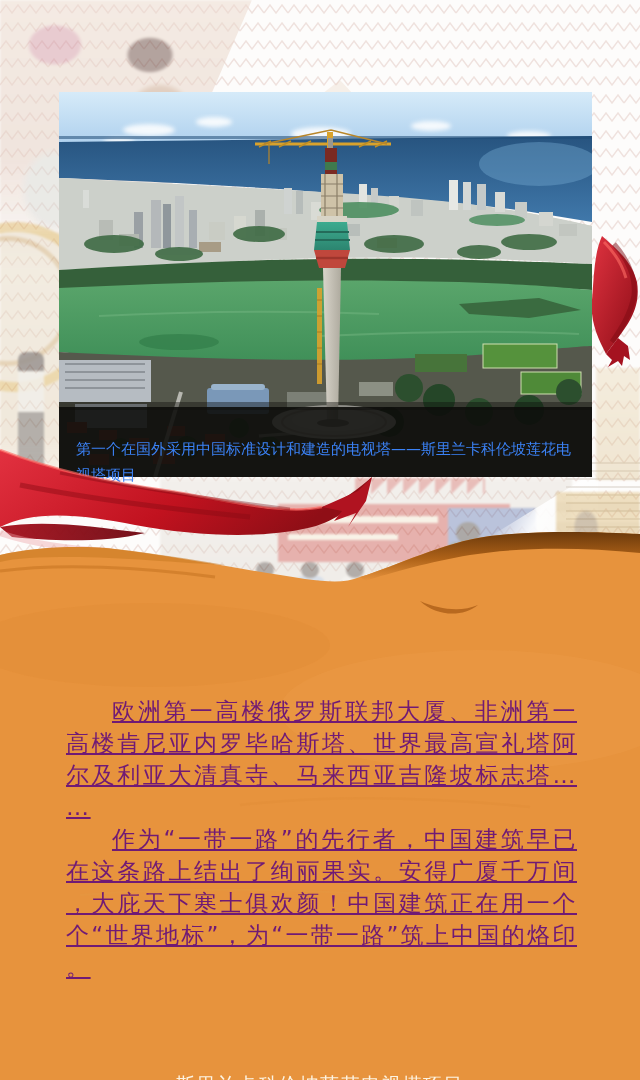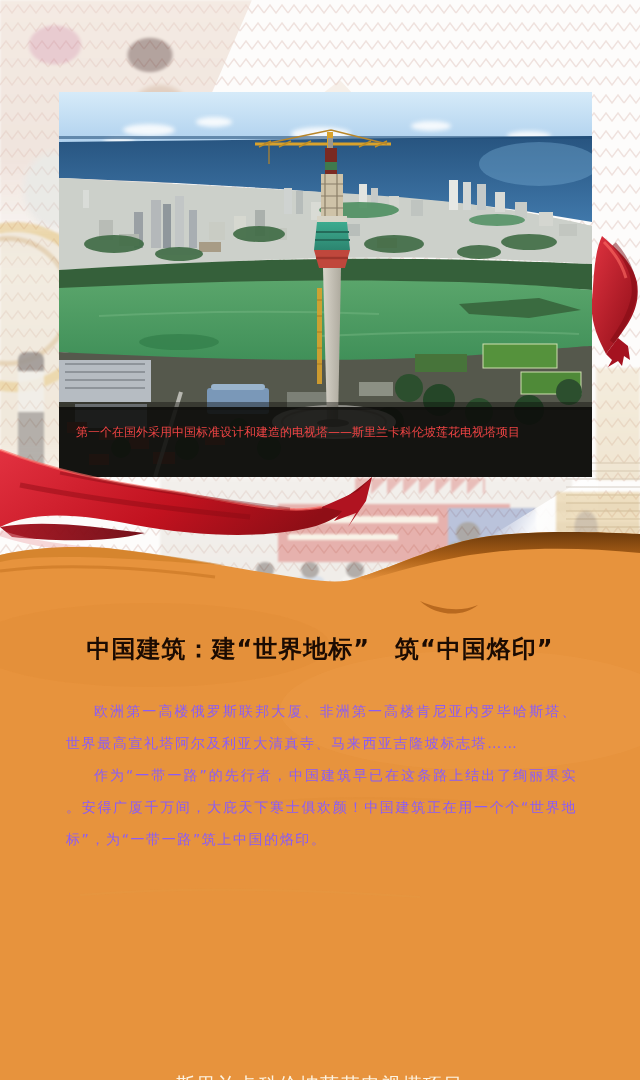--- a/index.html
+++ b/index.html
@@ -53,28 +53,28 @@
     background:repeating-linear-gradient(180deg,#d9d2ca 0 2px,rgba(0,0,0,0) 2px 8px);}
   .photo-right{left:556px;top:492px;width:84px;height:140px;opacity:.4;
     background:
       radial-gradient(18px 26px at 30px 36px,#8a6a3a 60%,transparent 70%),
       radial-gradient(16px 22px at 58px 60px,#7c5e34 60%,transparent 70%),
       repeating-linear-gradient(180deg,#d9b46a 0 10px,#cfa85c 10px 20px);}
   .photo-right2{left:596px;top:368px;width:44px;height:112px;opacity:.35;
     background:linear-gradient(180deg,#e6d2a8,#d9bd86);}
   
   .main-photo{left:59px;top:92px;width:533px;height:385px;}
-  .caption{left:59px;top:407px;width:533px;height:70px;box-sizing:border-box;
-    padding:12px 17px 0 17px;color:#ef4444;font-size:12px;line-height:26px;
+  .caption{left:59px;top:424px;width:533px;height:70px;box-sizing:border-box;
+    padding:12px 17px 0 17px;color:#3b82f6;font-size:15px;line-height:26px;
     letter-spacing:0;word-break:break-all;line-break:anywhere;}
   
   .title{left:0;top:633px;width:640px;text-align:center;font-size:24px;font-weight:700;
     color:#1b0b02;letter-spacing:1px;}
-  .body-text{left:66px;top:695px;width:511px;color:#8b5cf6;font-size:14px;line-height:32px;
-    letter-spacing:1.6px;word-break:break-all;line-break:anywhere;text-align:justify;}
+  .body-text{left:66px;top:695px;width:511px;color:#701a75;font-size:23px;line-height:32px;
+    letter-spacing:1.6px;word-break:break-all;line-break:anywhere;text-align:justify;text-decoration:underline;}
   .body-text p{margin:0;text-indent:2em;}
   .clipped{left:0;top:1073px;width:640px;height:7px;overflow:hidden;text-align:center;
     color:#fdf4e3;font-size:19px;letter-spacing:1.6px;line-height:22px;}
 </style>
 </head>
 <body>
 
 <div class="page">
 
   <svg class="abs" style="left:0;top:0" width="640" height="625">
@@ -328,21 +328,20 @@
     <path d="M360,72 C400,60 440,38 490,31 C540,25 600,27 640,29 L640,48 C580,42 520,42 470,50 C430,57 392,67 366,76 Z" fill="url(#crestG)" opacity=".9"></path>
     <path d="M0,50 C35,42 80,40 115,44 C150,48 190,54 225,60 C180,58 120,52 70,52 C40,52 15,53 0,57 Z" fill="#c97a22" opacity=".55"></path>
     <path d="M0,66 C60,58 140,62 215,72" fill="none" stroke="#c1701e" stroke-width="3" opacity=".5"></path>
     <path d="M420,96 C440,105 462,107 478,100 C462,113 436,111 420,96 Z" fill="#a45712" opacity=".7"></path>
     <ellipse cx="150" cy="140" rx="180" ry="42" fill="#dd8a34" opacity=".28"></ellipse>
     <ellipse cx="480" cy="205" rx="200" ry="60" fill="#ee9f4b" opacity=".3"></ellipse>
     <path d="M240,300 C330,290 430,292 530,302" fill="none" stroke="#dd8c35" stroke-width="2.5" opacity=".3"></path>
     <path d="M80,390 C180,382 300,384 420,392" fill="none" stroke="#e59a44" stroke-width="2" opacity=".3"></path>
   </svg>
 
-  <div class="abs title">中国建筑：建“世界地标”　筑“中国烙印”</div>
   <div class="abs body-text">
     <p>欧洲第一高楼俄罗斯联邦大厦、非洲第一高楼肯尼亚内罗毕哈斯塔、世界最高宣礼塔阿尔及利亚大清真寺、马来西亚吉隆坡标志塔……</p>
     <p>作为“一带一路”的先行者，中国建筑早已在这条路上结出了绚丽果实。安得广厦千万间，大庇天下寒士俱欢颜！中国建筑正在用一个个“世界地标”，为“一带一路”筑上中国的烙印。</p>
   </div>
 
   <div class="abs clipped">斯里兰卡科伦坡莲花电视塔项目</div>
 
 </div>
 
 </body></html>

